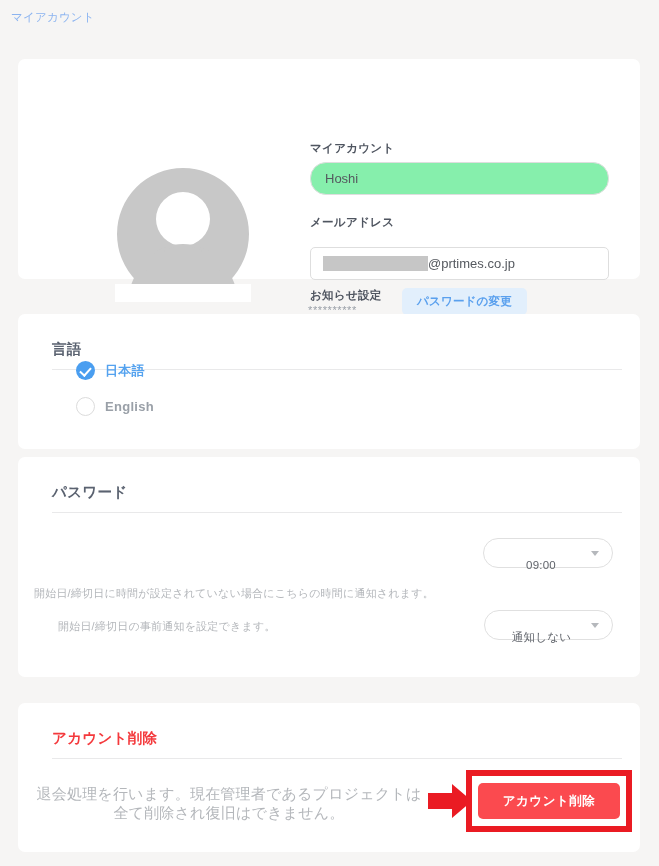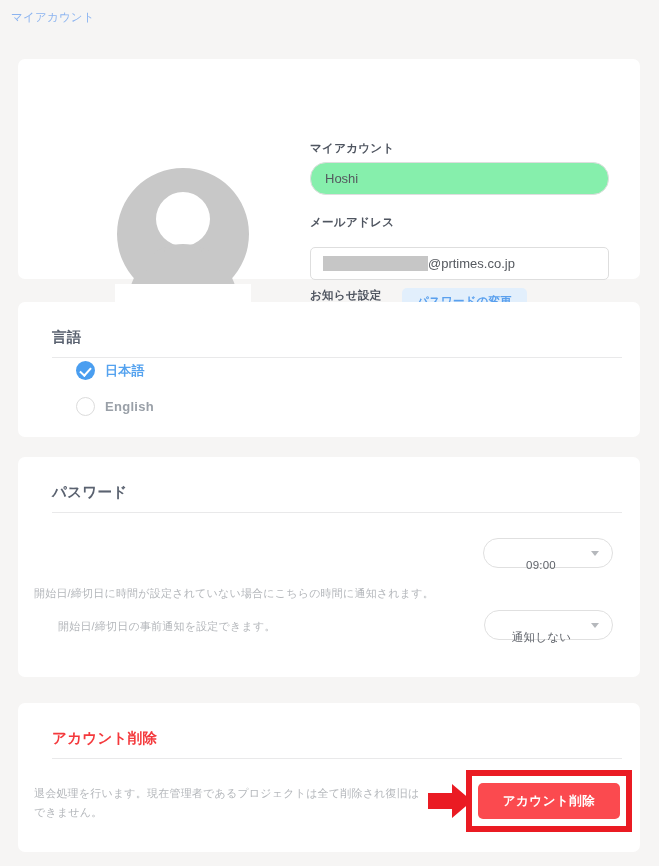--- a/index.html
+++ b/index.html
@@ -39,21 +39,21 @@
   
   .card {
     position: absolute;
     left: 18px;
     width: 622px;
     background: #ffffff;
     border-radius: 7px;
     box-sizing: border-box;
   }
   #card-profile   { top: 59px;  height: 220px; }
-  #card-language  { top: 302px; height: 135px; }
+  #card-language  { top: 314px; height: 135px; }
   #card-notify    { top: 457px; height: 220px; }
   #card-delete    { top: 703px; height: 149px; }
 
   .section-title {
     position: absolute;
     left: 34px;
     top: 26px;
     font-size: 14.5px;
     color: #5a6270;
     font-weight: 600;
@@ -254,24 +254,25 @@
     border-right: 4.5px solid transparent;
     border-top: 5px solid #b5b8bc;
   }
 
   
   #delete-desc {
     position: absolute;
     left: 34px;
     top: 784px;
     width: 390px;
-    font-size: 11px;
+    font-size: 15px;
     line-height: 19px;
     color: #b4b7bb;
     letter-spacing: .2px;
+    text-align: center;
   }
   #delete-account-btn {
     position: absolute;
     left: 478px;
     top: 783px;
     width: 142px;
     height: 36px;
     border: none;
     border-radius: 5px;
     background: #fb4a4f;

